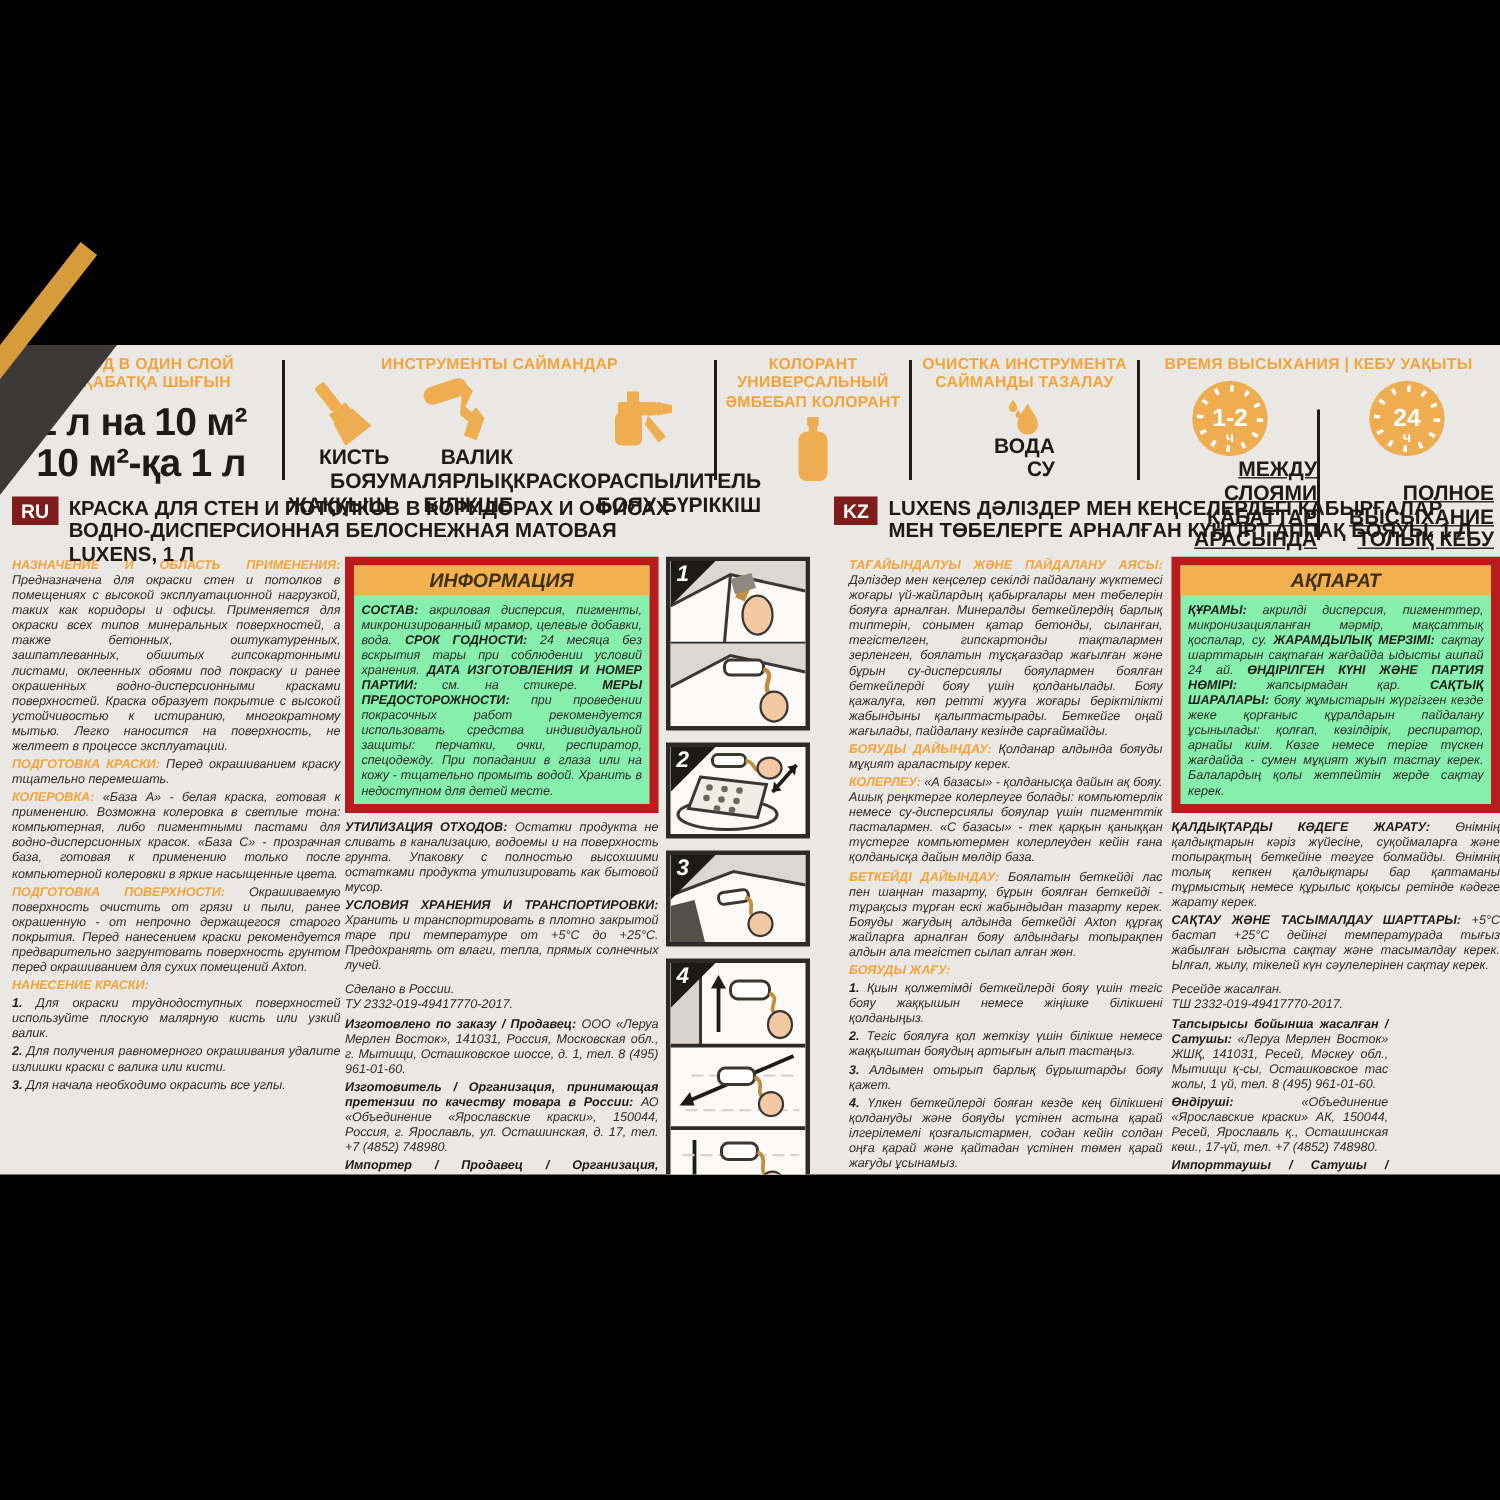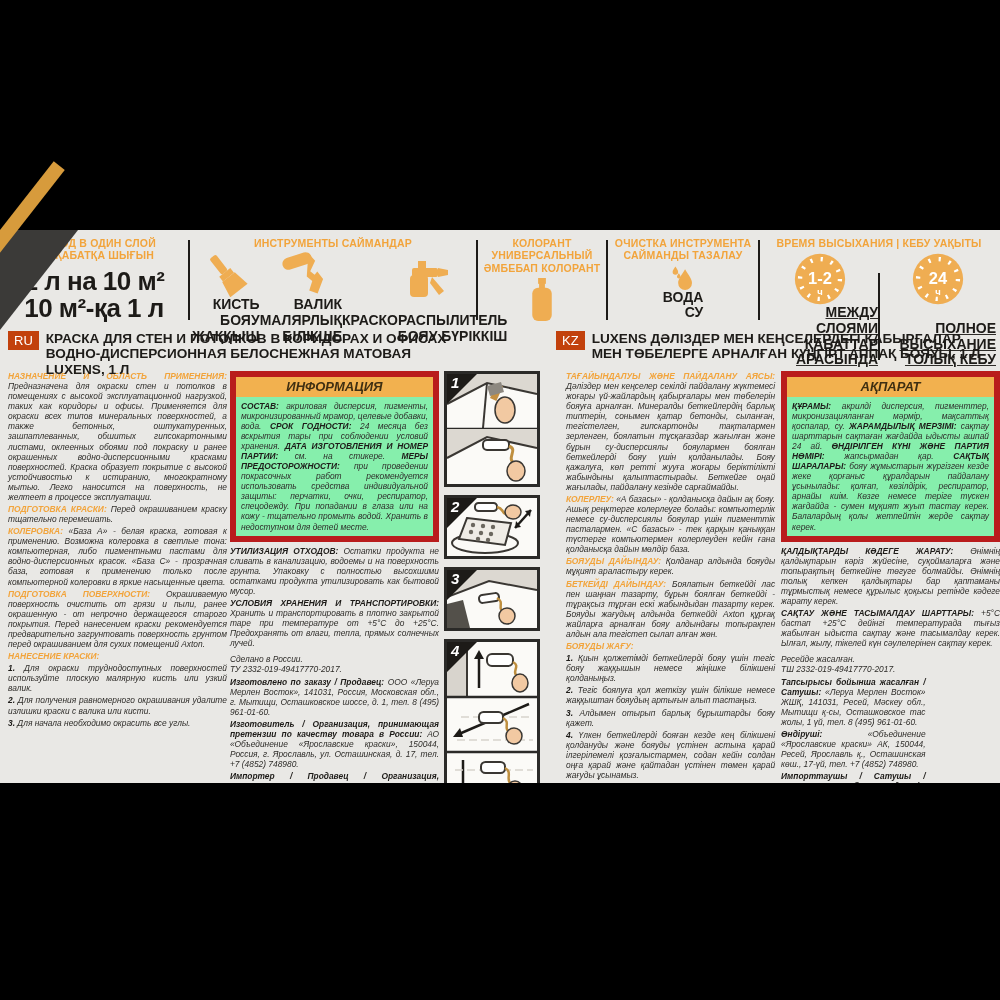--- a/index.html
+++ b/index.html
@@ -31,21 +31,21 @@
   .sec-dry{width:238px;}
   .dry-cells{display:flex;flex:1;width:100%;margin-top:2px;}
   .dry-cell{flex:1;display:flex;flex-direction:column;align-items:center;text-decoration:underline;}
   .dry-cell svg{margin:2px 0 auto;}
 
   
   .titlerow{position:relative;height:42px;margin-top:1px;}
   .titleblock{position:absolute;top:2px;display:flex;align-items:flex-start;}
   .titleblock.ru{left:8px;width:442px;}
   .titleblock.kz{left:556px;width:438px;}
-  .langbadge{background:#c2410c;color:#fff;font-weight:normal;font-size:13px;padding:2px 6px;margin-right:7px;flex:none;}
+  .langbadge{background:#7f1d1d;color:#fff;font-weight:bold;font-size:13px;padding:2px 6px;margin-right:7px;flex:none;}
   .titletext{font-weight:bold;font-size:13.6px;line-height:1.14;color:#1d1b18;}
 
   
   .content{display:flex;align-items:flex-start;height:412px;overflow:hidden;font-style:italic;}
   .col{font-size:8.4px;line-height:1.2;text-align:justify;}
   .col1{margin-left:8px;width:222px;}
   .col2{margin-left:3px;width:212px;}
   .stepscol{margin-left:5px;width:98px;flex:none;}
   .col3{margin-left:24px;width:212px;}
   .col4{margin-left:6px;width:222px;}
@@ -331,22 +331,22 @@
           <ellipse cx="68" cy="148" rx="8" ry="9" fill="#f2c9a2" stroke="#3a3733" stroke-width="1.5"></ellipse>
         </svg>
         <div class="step-num">
             <span>4</span>
           </div>
       </div>
     </div>
 
     <div class="col col3">
         <p class="para"><span class="ph-o">ТАҒАЙЫНДАЛУЫ ЖӘНЕ ПАЙДАЛАНУ АЯСЫ: </span>Дәліздер мен кеңселер секілді пайдалану жүктемесі жоғары үй-жайлардың қабырғалары мен төбелерін бояуға арналған. Минералды беткейлердің барлық типтерін, сонымен қатар бетонды, сыланған, тегістелген, гипскартонды тақталармен зерленген, боялатын тұсқағаздар жағылған және бұрын су-дисперсиялы бояулармен боялған беткейлерді бояу үшін қолданылады. Бояу қажалуға, көп ретті жууға жоғары беріктілікті жабындыны қалыптастырады. Беткейге оңай жағылады, пайдалану кезінде сарғаймайды.</p>
+        <p class="para"><span class="ph-o">БОЯУДЫ ДАЙЫНДАУ: </span>Қолданар алдында бояуды мұқият араластыру керек.</p>
         <p class="para"><span class="ph-o">КОЛЕРЛЕУ: </span>«А базасы» - қолданысқа дайын ақ бояу. Ашық реңктерге колерлеуге болады: компьютерлік немесе су-дисперсиялы бояулар үшін пигменттік пасталармен. «С базасы» - тек қарқын қаныққан түстерге компьютермен колерлеуден кейін ғана қолданысқа дайын мөлдір база.</p>
-        <p class="para"><span class="ph-o">БОЯУДЫ ДАЙЫНДАУ: </span>Қолданар алдында бояуды мұқият араластыру керек.</p>
         <p class="para"><span class="ph-o">БЕТКЕЙДІ ДАЙЫНДАУ: </span>Боялатын беткейді лас пен шаңнан тазарту, бұрын боялған беткейді - тұрақсыз тұрған ескі жабындыдан тазарту керек. Бояуды жағудың алдында беткейді Axton құрғақ жайларға арналған бояу алдындағы топырақпен алдын ала тегістеп сылап алған жөн.</p>
         <p class="para"><span class="ph-o">БОЯУДЫ ЖАҒУ: </span></p>
         <p class="para"><span class="pn">1. </span>Қиын қолжетімді беткейлерді бояу үшін тегіс бояу жаққышын немесе жіңішке білікшені қолданыңыз.</p>
         <p class="para"><span class="pn">2. </span>Тегіс боялуға қол жеткізу үшін білікше немесе жаққыштан бояудың артығын алып тастаңыз.</p>
         <p class="para"><span class="pn">3. </span>Алдымен отырып барлық бұрыштарды бояу қажет.</p>
         <p class="para"><span class="pn">4. </span>Үлкен беткейлерді бояған кезде кең білікшені қолдануды және бояуды үстінен астына қарай ілгерілемелі қозғалыстармен, содан кейін солдан оңға қарай және қайтадан үстінен төмен қарай жағуды ұсынамыз.</p>
       </div>
 
     <div class="col col4">
       <div class="infobox">

